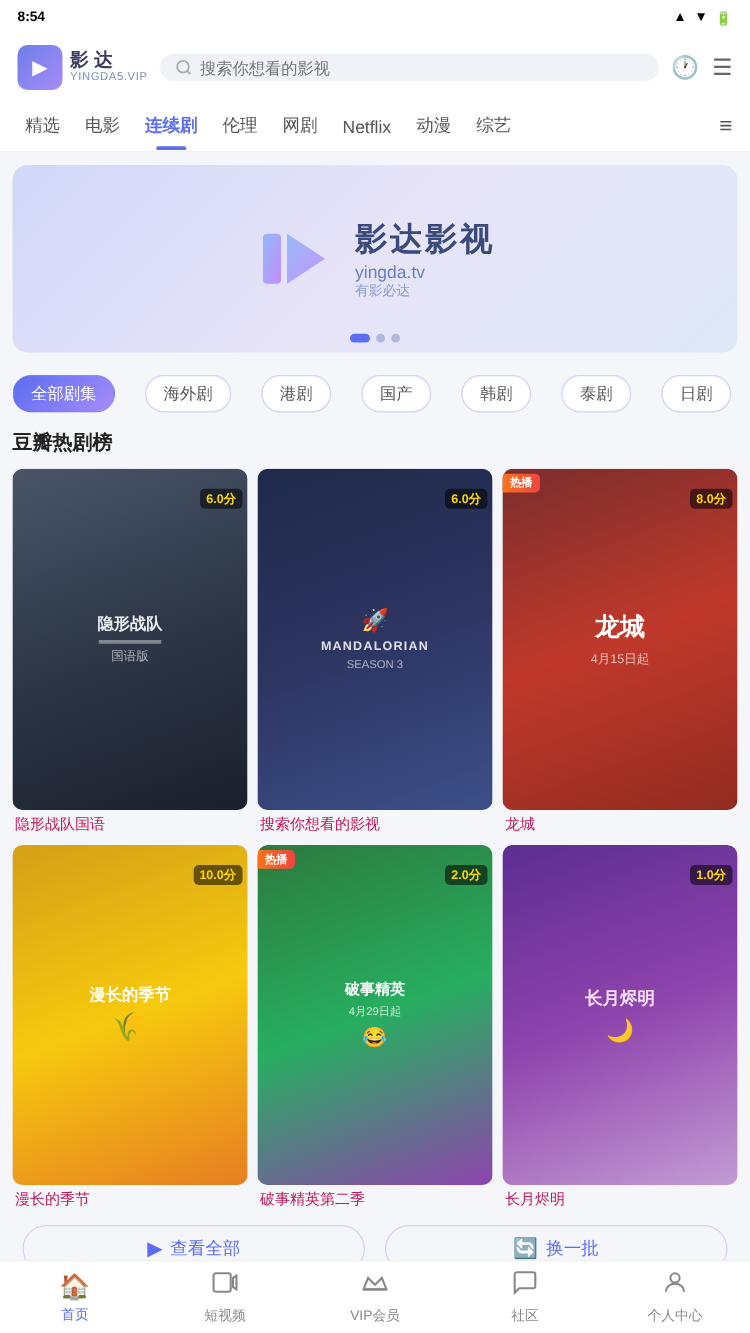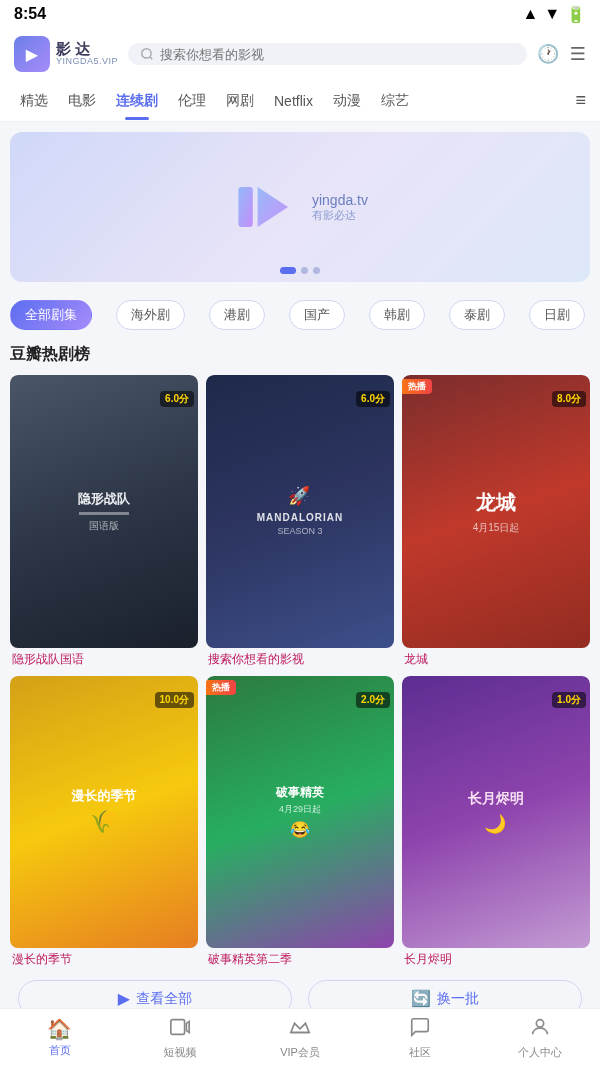--- a/index.html
+++ b/index.html
@@ -7,21 +7,21 @@
     body { width: 600px; min-height: 1066px; font-family: -apple-system, 'PingFang SC', 'Microsoft YaHei', sans-serif; background: #f5f6fa; overflow-x: hidden; }
 
     
     .status-bar {
       background: #fff;
       height: 28px;
       display: flex;
       align-items: center;
       justify-content: space-between;
       padding: 0 14px;
-      font-size: 16px;
+      font-size: 11px;
       font-weight: 600;
     }
     .status-icons { display: flex; gap: 6px; align-items: center; }
 
     
     .header {
       background: #fff;
       padding: 8px 14px;
       display: flex;
       align-items: center;
@@ -335,20 +335,21 @@
             <stop offset="100%" style="stop-color:#c084fc"></stop>
           </linearGradient>
         </defs>
 
         <rect x="8" y="15" width="18" height="50" rx="4" fill="url(#g1)" opacity="0.9"></rect>
 
         <polygon points="32,15 70,40 32,65" fill="url(#g1)" opacity="0.85"></polygon>
       </svg>
     </div>
     <div class="banner-brand-text">
+      <div class="banner-brand-cn">影达影视</div>
       <div class="banner-brand-en">yingda.tv</div>
       <div class="banner-slogan">有影必达</div>
     </div>
   </div>
   <div class="banner-dots">
     <div class="banner-dot active"></div>
     <div class="banner-dot"></div>
     <div class="banner-dot"></div>
   </div>
 </div>

